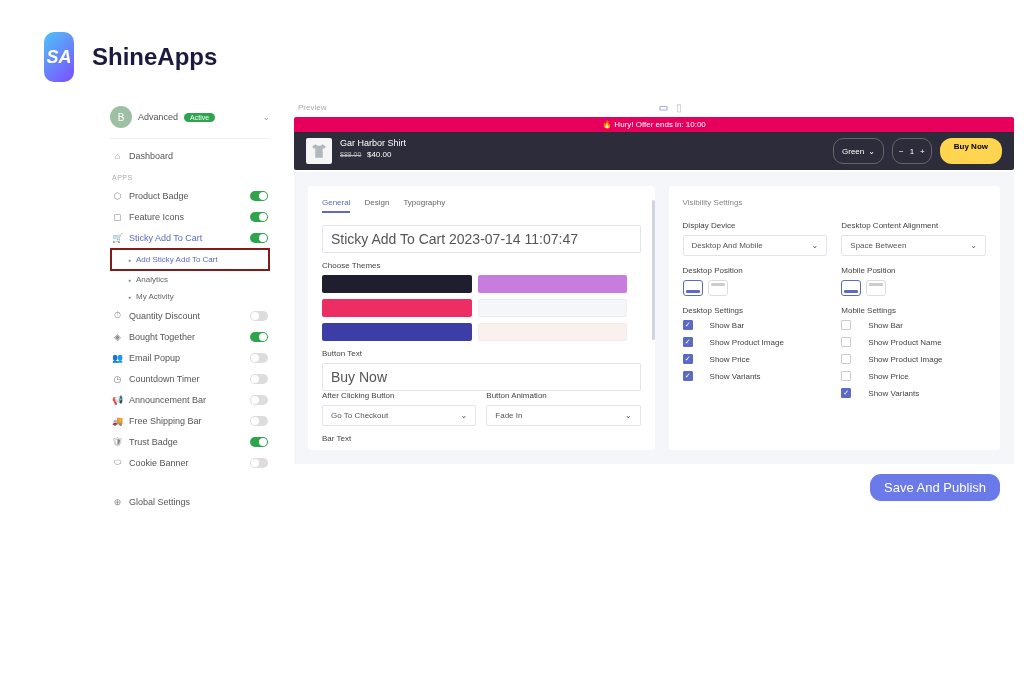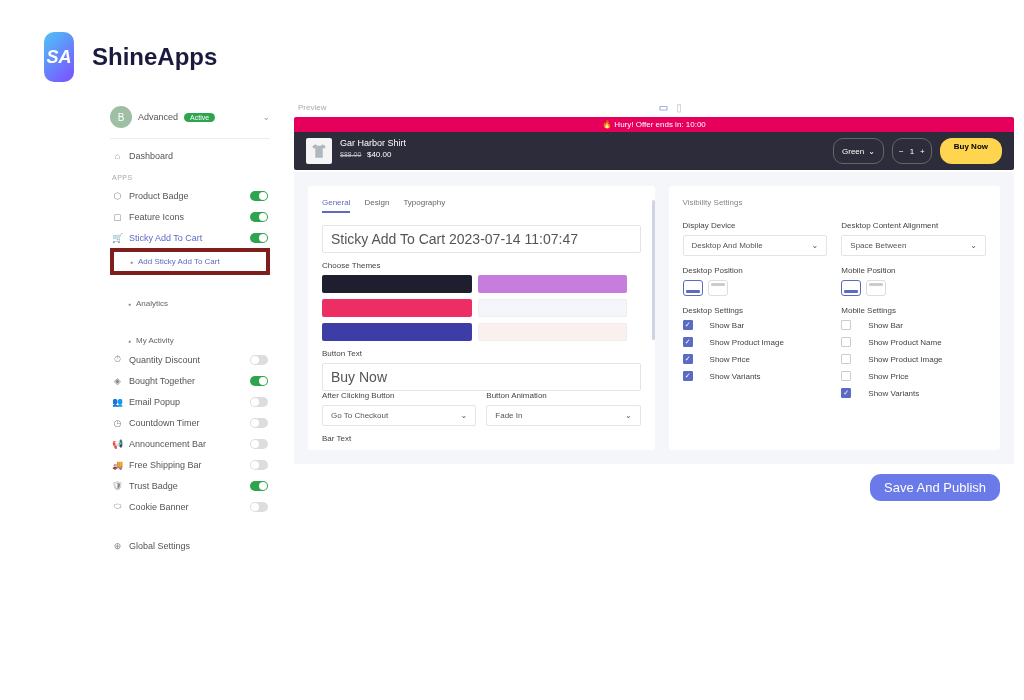--- a/index.html
+++ b/index.html
@@ -14,22 +14,22 @@
 .badge { background: #2ea44f; color: #fff; font-size: 7px; padding: 1px 6px; border-radius: 7px; }
 .chev { margin-left: auto; color: #999; font-size: 9px; }
 .nav-item { display: flex; align-items: center; gap: 6px; padding: 5px 2px; cursor: pointer; }
 .nav-item .icon { width: 11px; height: 11px; display: flex; align-items: center; justify-content: center; color: #888; font-size: 9px; }
 .nav-item.active { color: #5c6ac4; }
 .section-label { font-size: 7px; color: #aaa; letter-spacing: 0.5px; padding: 8px 2px 4px; }
 .toggle { margin-left: auto; width: 18px; height: 10px; border-radius: 5px; background: #ddd; position: relative; }
 .toggle.on { background: #2ea44f; }
 .toggle::after { content: ''; width: 8px; height: 8px; border-radius: 50%; background: #fff; position: absolute; top: 1px; left: 1px; }
 .toggle.on::after { left: 9px; }
-.sub-item { padding: 4px 2px 4px 18px; font-size: 8px; color: #666; display: flex; align-items: center; gap: 5px; margin-top: 20px; }
-.sub-item.hl { border: 4px solid #7f1d1d; color: #5c6ac4; margin: 0; padding: 5px 2px 5px 16px; }
+.sub-item { padding: 4px 2px 4px 18px; font-size: 8px; color: #666; display: flex; align-items: center; gap: 5px; }
+.sub-item.hl { border: 2px solid #7f1d1d; color: #5c6ac4; margin: 0; padding: 5px 2px 5px 16px; }
 .sub-item .dot { font-size: 5px; color: #888; }
 .main { flex: 1; margin-left: 24px; }
 .preview-row { display: flex; align-items: center; font-size: 8px; color: #aaa; padding: 0 0 4px 4px; }
 .preview-row .spacer { flex: 1; }
 .device-icons { display: flex; gap: 8px; color: #5c6ac4; font-size: 10px; }
 .banner { background: #e6005c; color: #fff; font-size: 8px; text-align: center; padding: 3px; border-radius: 2px 2px 0 0; }
 .cartbar { background: #2c2c3a; display: flex; padding: 6px 12px; gap: 8px; border-radius: 0 0 2px 2px; }
 .prod-img { width: 26px; height: 26px; background: #f5f5f5; border-radius: 2px; display: flex; align-items: center; justify-content: center; }
 .prod-info { color: #fff; font-size: 9px; line-height: 1.2; }
 .prod-info .price-old { text-decoration: line-through; color: #bbb; font-size: 7px; margin-right: 3px; }

